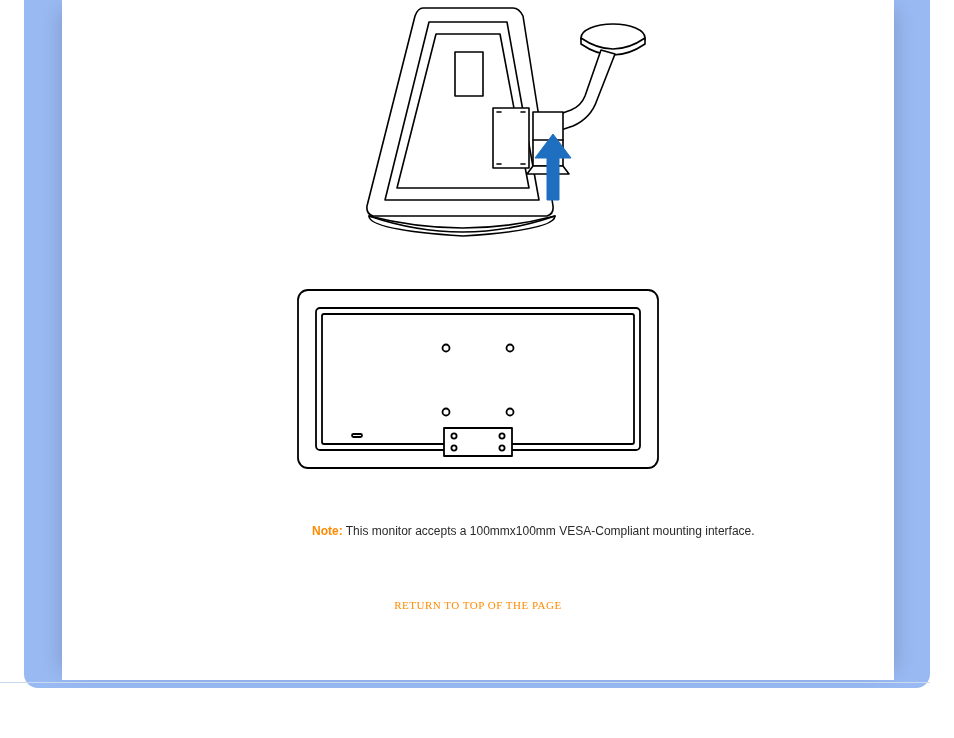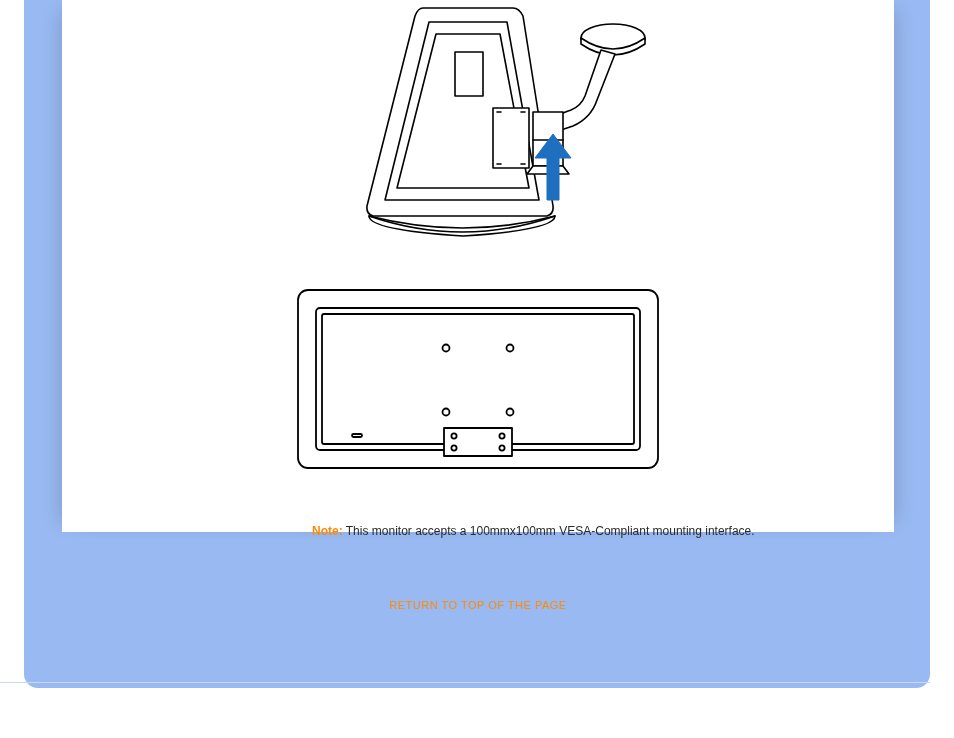--- a/index.html
+++ b/index.html
@@ -1,26 +1,26 @@
 <!DOCTYPE html>
 <html><head>
 <meta charset="utf-8">
 <style>
   html,body{margin:0;padding:0;width:954px;height:738px;background:#fff;font-family:Arial,Helvetica,sans-serif;font-size:12px;color:#333;}
   .outer-frame{position:absolute;left:24px;top:0;width:906px;height:688px;background:#99b9f2;border-bottom-left-radius:14px;border-bottom-right-radius:14px;}
-  .page{position:absolute;left:62px;top:0;width:832px;height:532px;background:#fff;box-shadow:12px 0 18px -10px rgba(0,0,0,.15),-12px 0 18px -10px rgba(0,0,0,.15);}
+  .page{position:absolute;left:62px;top:0;width:832px;height:680px;background:#fff;box-shadow:12px 0 18px -10px rgba(0,0,0,.15),-12px 0 18px -10px rgba(0,0,0,.15);}
   .content{position:relative;width:100%;height:100%;}
   .fig-area{position:absolute;left:50%;transform:translateX(-50%);}
   .fig-top{top:0;width:350px;height:260px;}
   .fig-bottom{top:288px;width:364px;height:186px;}
   svg{width:100%;height:100%;}
   .note-line{position:absolute;left:250px;top:524px;font-size:12px;}
   .note-label{color:#ff8a00;font-weight:bold;}
   .note-text{color:#2a2a2a;}
-  .return-link{position:absolute;left:0;width:100%;top:598px;text-align:center;}
+  .return-link{position:absolute;left:0;width:100%;top:598px;text-align:center;font-family:Liberation Serif, serif;}
   .return-link span{color:#ff8a00;font-size:11px;letter-spacing:0.5px;cursor:pointer;}
   .hr-sep{position:absolute;left:0;top:682px;width:930px;height:0;border-top:1px solid #c9d9ef;}
 </style>
 </head>
 <body>
 
 <div class="outer-frame"></div>
 
 <div class="page">
   <div class="content">

